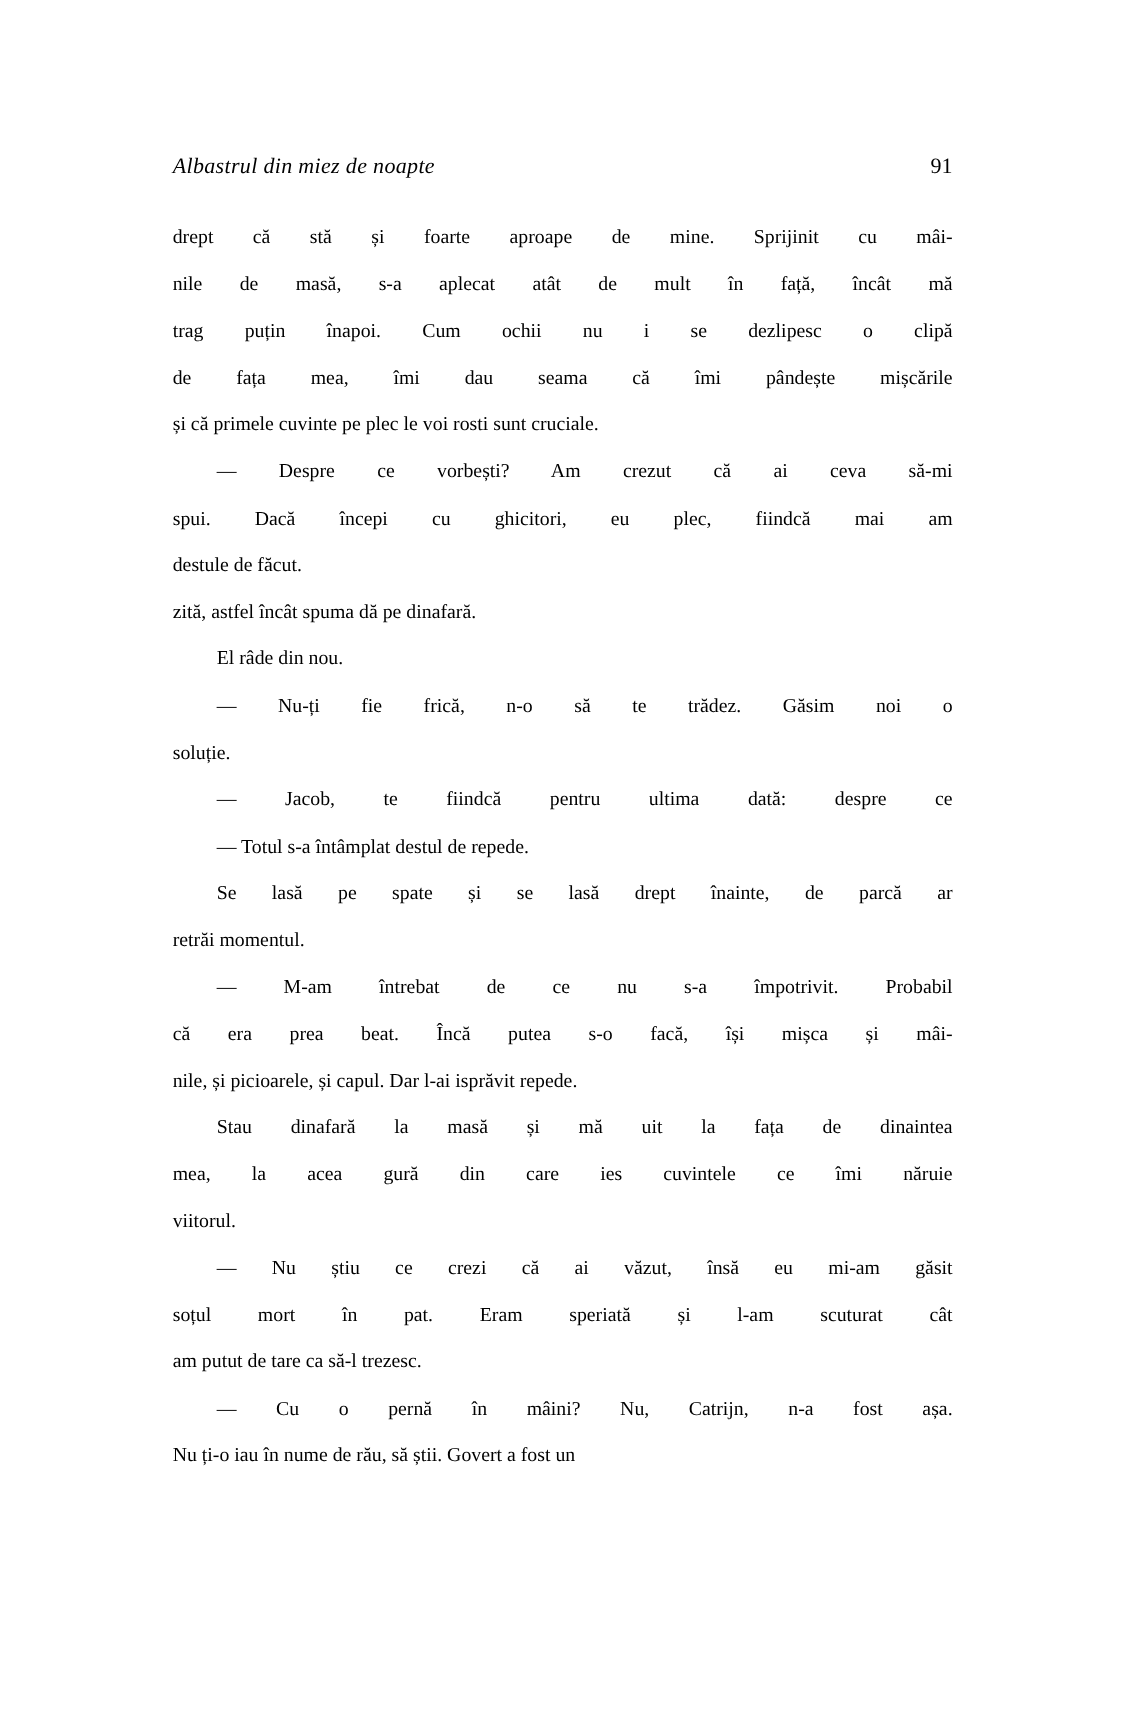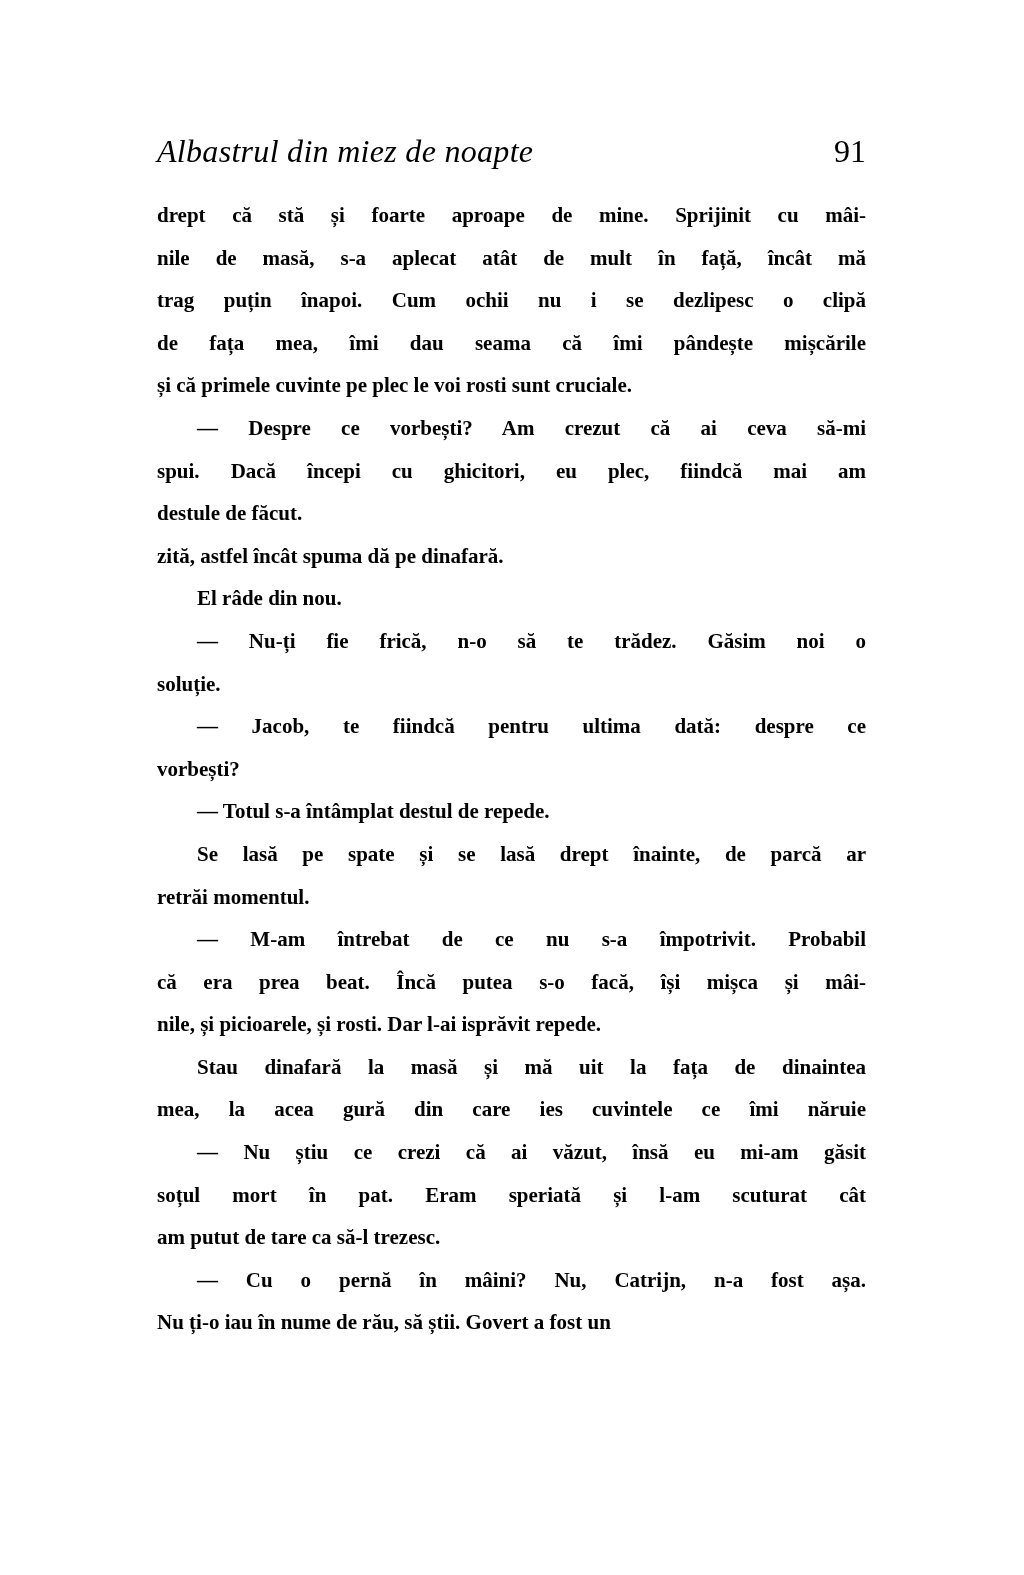--- a/index.html
+++ b/index.html
@@ -16,34 +16,33 @@
     color: var(--page-text, #000000);
     font-family: "Liberation Serif", "DejaVu Serif", serif;
     box-sizing: border-box;
     padding: 137px 158px 0 157px;
     overflow: hidden;
   }
   .page-header {
     display: flex;
     justify-content: space-between;
     align-items: baseline;
-    font-size: 32px;
+    font-size: 20px;
     line-height: 28px;
     margin-bottom: 29px;
   }
   .running-title {
     font-style: italic;
     letter-spacing: 0.3px;
   }
   .page-number {
     font-style: normal;
   }
   .page-body {
-    font-size: 21px;
-    font-weight: bold;
+    font-size: 18px;
   }
   .para {
     margin: 0;
   }
   .line {
     line-height: 42.6px;
     text-align: justify;
     text-align-last: justify;
     white-space: normal;
   }
@@ -80,37 +79,37 @@
       </div>
       <div class="para">
         <div class="line last indent">El râde din nou.</div>
       </div>
       <div class="para">
         <div class="line indent">— Nu-ți fie frică, n-o să te trădez. Găsim noi o</div>
         <div class="line last">soluție.</div>
       </div>
       <div class="para">
         <div class="line indent">— Jacob, te fiindcă pentru ultima dată: despre ce</div>
-        <div class="line last">vorbești?</div>
       </div>
       <div class="para">
         <div class="line last indent">— Totul s-a întâmplat destul de repede.</div>
       </div>
       <div class="para">
         <div class="line indent">Se lasă pe spate și se lasă drept înainte, de parcă ar</div>
         <div class="line last">retrăi momentul.</div>
       </div>
       <div class="para">
         <div class="line indent">— M-am întrebat de ce nu s-a împotrivit. Probabil</div>
         <div class="line">că era prea beat. Încă putea s-o facă, își mișca și mâi-</div>
-        <div class="line last">nile, și picioarele, și rosti. Dar l-ai isprăvit repede.</div>
+        <div class="line last">nile, și picioarele, și capul. Dar l-ai isprăvit repede.</div>
       </div>
       <div class="para">
         <div class="line indent">Stau dinafară la masă și mă uit la fața de dinaintea</div>
         <div class="line">mea, la acea gură din care ies cuvintele ce îmi năruie</div>
+        <div class="line last">viitorul.</div>
       </div>
       <div class="para">
         <div class="line indent">— Nu știu ce crezi că ai văzut, însă eu mi-am găsit</div>
         <div class="line">soțul mort în pat. Eram speriată și l-am scuturat cât</div>
         <div class="line last">am putut de tare ca să-l trezesc.</div>
       </div>
       <div class="para">
         <div class="line indent">— Cu o pernă în mâini? Nu, Catrijn, n-a fost așa.</div>
         <div class="line last">Nu ți-o iau în nume de rău, să știi. Govert a fost un</div>
       </div>

